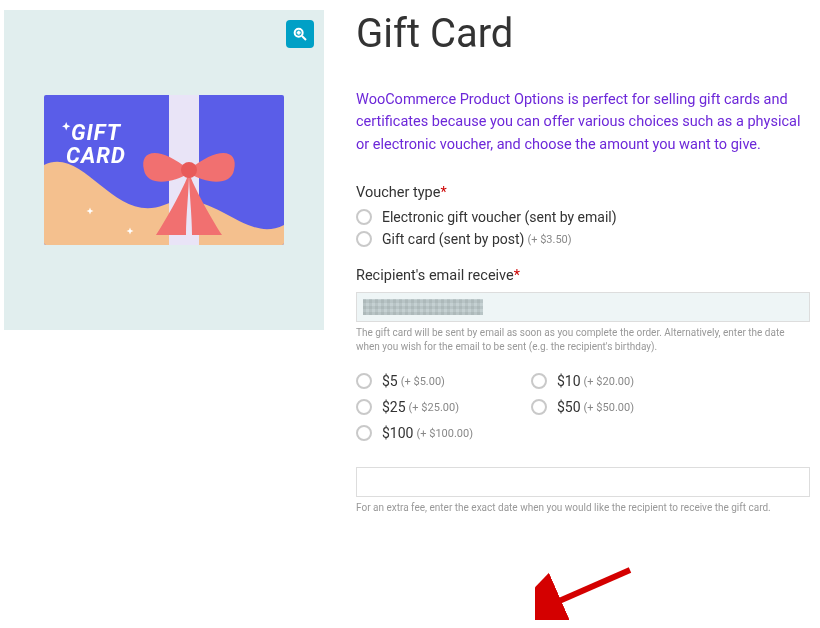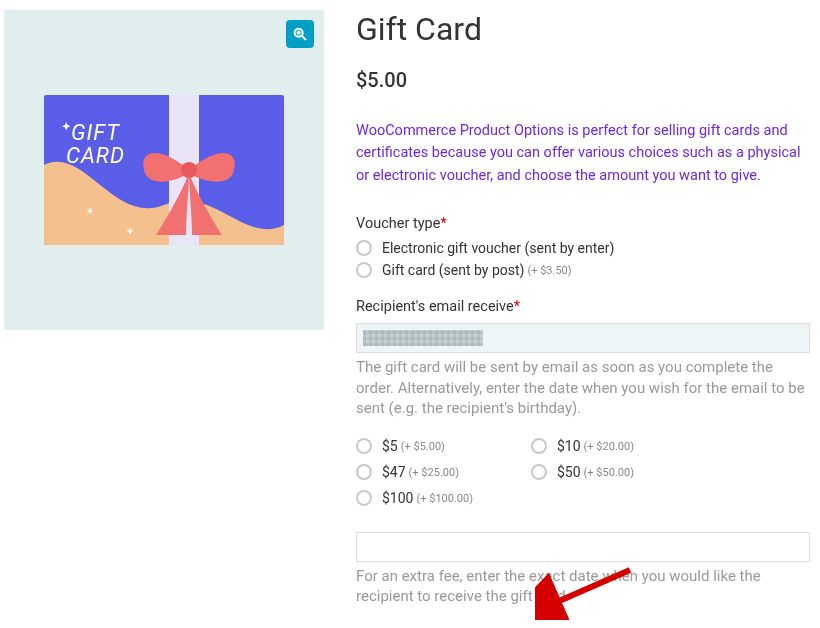--- a/index.html
+++ b/index.html
@@ -45,29 +45,29 @@
   }
   .gift-card-wave {
     position: absolute;
     left: 0; bottom: 0;
     width: 100%; height: 100%;
   }
   .gift-card-text {
     position: absolute;
     top: 26px; left: 22px;
     color: #fff;
-    font-weight: 400;
+    font-weight: 700;
     font-style: italic;
     font-size: 22px;
     line-height: 1.05;
     text-align: center;
     letter-spacing: 1px;
   }
   .right-col { flex: 1; padding-right: 6px; }
-  h1 { font-size: 32px; font-weight: 400; color: #333; margin-bottom: 20px; }
+  h1 { font-size: 40px; font-weight: 400; color: #333; margin-bottom: 32px; }
   .price { font-size: 20px; font-weight: 500; color: #333; margin-bottom: 28px; }
   .desc { font-size: 14.5px; color: #6d28d9; line-height: 1.55; margin-bottom: 28px; }
   .field-group { margin-bottom: 20px; }
   .field-label { font-size: 14.5px; color: #333; margin-bottom: 8px; }
   .req { color: #c00; }
   .radio-row { display: flex; align-items: center; margin-bottom: 6px; font-size: 14px; color: #333; }
   .radio-circle {
     width: 16px; height: 16px; border: 2px solid #c9c9c9; border-radius: 50%;
     margin-right: 10px; flex-shrink: 0;
     display: inline-block;
@@ -85,21 +85,21 @@
   .pixelated {
     position: absolute;
     left: 6px; top: 6px;
     width: 120px; height: 16px;
     background:
       repeating-linear-gradient(90deg, #c1cacb 0 3px, #d6dedf 3px 6px),
       repeating-linear-gradient(0deg, #c1cacb 0 3px, #d6dedf 3px 6px);
     background-blend-mode: multiply;
     opacity: 0.7;
   }
-  .helper-text { font-size: 15px; color: #999; line-height: 1.35; margin-top: 4px; }
+  .helper-text { font-size: 10px; color: #999; line-height: 1.35; margin-top: 4px; }
   .amount-grid { display: grid; grid-template-columns: 1fr 1fr; column-gap: 10px; row-gap: 4px; max-width: 340px; }
   .date-input {
     width: 100%; height: 30px; border: 1px solid #ddd; background: #fff;
   }
   .arrow {
     position: absolute;
     left: 535px;
     top: 560px;
     width: 100px;
     height: 60px;
@@ -137,30 +137,29 @@
         <div class="gift-card-text">
           <div>GIFT</div>
           <div>CARD</div>
         </div>
       </div>
     </div>
   </div>
 
   <div class="right-col">
     <h1>Gift Card</h1>
-    <div class="price">$5.00</div>
     <p class="desc">WooCommerce Product Options is perfect for selling gift cards and certificates because you can offer various choices such as a physical or electronic voucher, and choose the amount you want to give.</p>
 
     <div class="field-group">
       <div class="field-label">
         <span>Voucher type</span><span class="req">*</span>
       </div>
       <div class="radio-row">
         <span class="radio-circle"></span>
-        <span>Electronic gift voucher (sent by enter)</span>
+        <span>Electronic gift voucher (sent by email)</span>
         <span class="inline-price"></span>
       </div>
       <div class="radio-row">
         <span class="radio-circle"></span>
         <span>Gift card (sent by post)</span>
         <span class="inline-price">(+ $3.50)</span>
       </div>
     </div>
 
     <div class="field-group">
@@ -180,21 +179,21 @@
           <span>$5</span>
             <span class="inline-price">(+ $5.00)</span>
         </div>
         <div class="radio-row">
           <span class="radio-circle"></span>
           <span>$10</span>
             <span class="inline-price">(+ $20.00)</span>
         </div>
         <div class="radio-row">
           <span class="radio-circle"></span>
-          <span>$47</span>
+          <span>$25</span>
             <span class="inline-price">(+ $25.00)</span>
         </div>
         <div class="radio-row">
           <span class="radio-circle"></span>
           <span>$50</span>
             <span class="inline-price">(+ $50.00)</span>
         </div>
         <div class="radio-row">
           <span class="radio-circle"></span>
           <span>$100</span>

